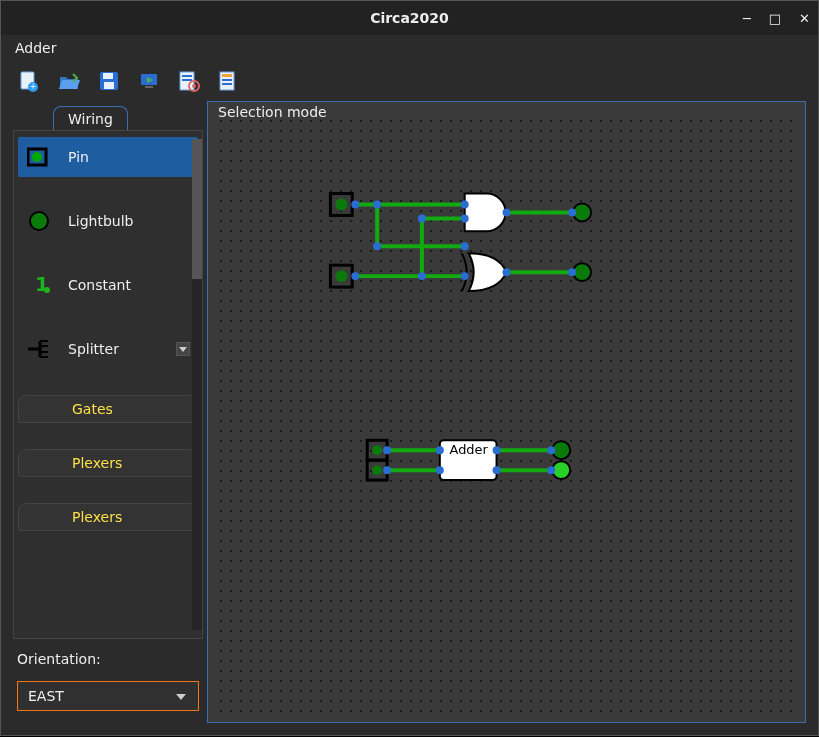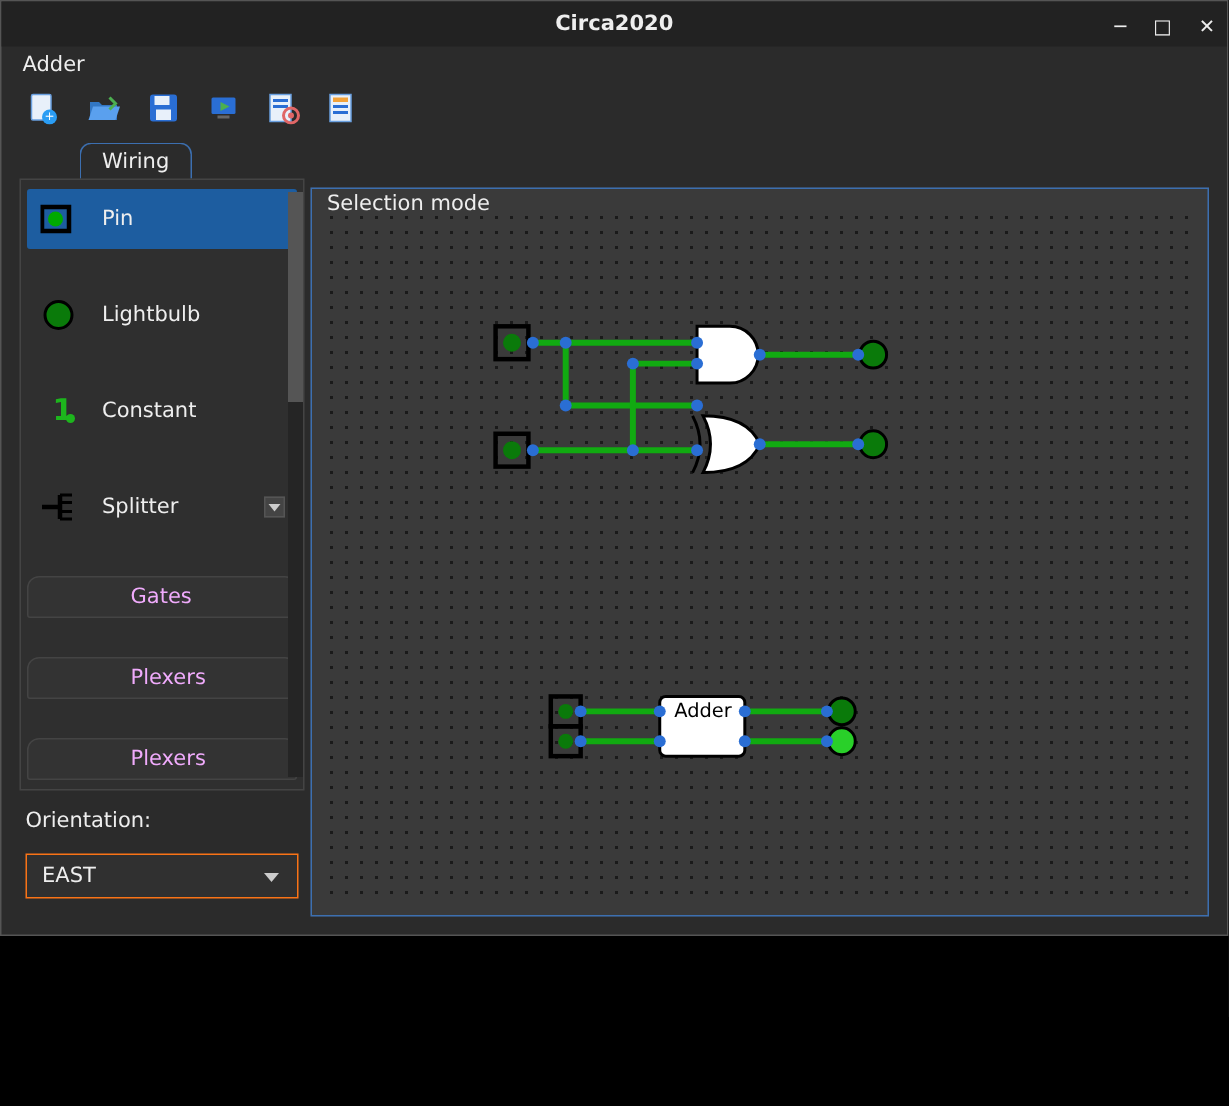--- a/index.html
+++ b/index.html
@@ -1,42 +1,42 @@
 <!DOCTYPE html>
 <html><head>
 <meta charset="utf-8">
 <style>
   * { box-sizing: border-box; margin: 0; padding: 0; }
   html, body { width: 819px; height: 737px; overflow: hidden; font-family: "Segoe UI", "DejaVu Sans", sans-serif; font-size: 14px; background: #000; }
-  .window { width: 819px; height: 624px; background: #2b2b2b; border: 1px solid #555; display: flex; flex-direction: column; }
+  .window { width: 819px; height: 736px; background: #2b2b2b; border: 1px solid #555; display: flex; flex-direction: column; }
   .titlebar { height: 34px; background: #222; display: flex; align-items: center; justify-content: center; position: relative; color: #eee; font-weight: 600; }
   .titlebar .controls { position: absolute; right: 8px; top: 0; height: 34px; display: flex; align-items: center; gap: 18px; }
   .titlebar .controls span { color: #eee; font-size: 13px; font-weight: 700; cursor: default; }
   .menubar { height: 26px; display: flex; align-items: center; padding: 0 8px; color: #eee; }
   .menubar-item { padding: 2px 6px; }
   .toolbar { height: 40px; display: flex; align-items: center; gap: 16px; padding: 0 16px; }
   .tool-icon { width: 24px; height: 24px; display: flex; align-items: center; justify-content: center; }
   .main { flex: 1; display: flex; position: relative; padding: 0 12px 12px 12px; gap: 4px; }
   .left-panel { width: 190px; display: flex; flex-direction: column; }
   .tab-row { height: 30px; display: flex; align-items: flex-end; padding-left: 40px; }
   .tab { background: #2b2b2b; border: 1px solid #3c6fb0; border-bottom: none; border-top-left-radius: 8px; border-top-right-radius: 8px; padding: 4px 14px; color: #eee; }
   .palette { flex: 1; background: #2f2f2f; border: 1px solid #444; position: relative; margin-top: -1px; }
   .palette-scroll { position: absolute; right: 0; top: 8px; width: 10px; height: calc(100% - 16px); background: #252525; }
   .palette-scroll .thumb { width: 10px; height: 140px; background: #555; }
   .palette-list { padding: 6px 4px 6px 4px; display: flex; flex-direction: column; gap: 24px; }
   .component-row { display: flex; align-items: center; gap: 14px; padding: 8px 8px; color: #eee; border-radius: 2px; }
   .component-row.selected { background: #1d5da0; }
   .component-row .glyph { width: 28px; height: 24px; display: flex; align-items: center; justify-content: center; }
   .component-row .expand { margin-left: auto; width: 14px; height: 14px; background: #444; border: 1px solid #555; display:flex; align-items:center; justify-content:center; }
   .component-row .expand::after { content: ""; width:0; height:0; border-left:4px solid transparent; border-right:4px solid transparent; border-top:5px solid #ccc; }
-  .category-row { display: flex; align-items: center; padding: 5px 10px 5px 68px; color: #f0abfc; background: #333; border: 1px solid #444; border-radius: 8px 8px 2px 2px; margin-top: 2px; }
+  .category-row { display: flex; align-items: center; padding: 5px 10px 5px 53px; color: #fde047; background: #333; border: 1px solid #444; border-radius: 8px 8px 2px 2px; margin-top: 2px; }
   .prop-area { padding: 12px 4px; color: #eee; }
   .select { margin-top: 14px; height: 30px; background: #303030; border: 1px solid #f97316; display: flex; align-items: center; padding: 0 10px; position: relative; color: #eee; }
   .select::after { content: ""; position: absolute; right: 12px; top: 12px; width:0; height:0; border-left:5px solid transparent; border-right:5px solid transparent; border-top:6px solid #ccc; }
-  .canvas-area { flex: 1; position: relative; margin-top: 35px; }
+  .canvas-area { flex: 1; position: relative; }
   .canvas-border { position: absolute; inset: 0; border: 1px solid #3c6fb0; background: #3a3a3a; }
   .canvas-label { position: absolute; left: 10px; top: 2px; color: #eee; font-size: 14px; }
   .dotgrid { position: absolute; inset: 14px 8px 8px 8px;
              background-image: radial-gradient(circle, #1a1a1a 1.2px, transparent 1.2px);
              background-size: 10px 10px; background-position: 0 0; }
   svg.circuit { position: absolute; inset: 0; }
 </style>
 </head>
 <body>
 

